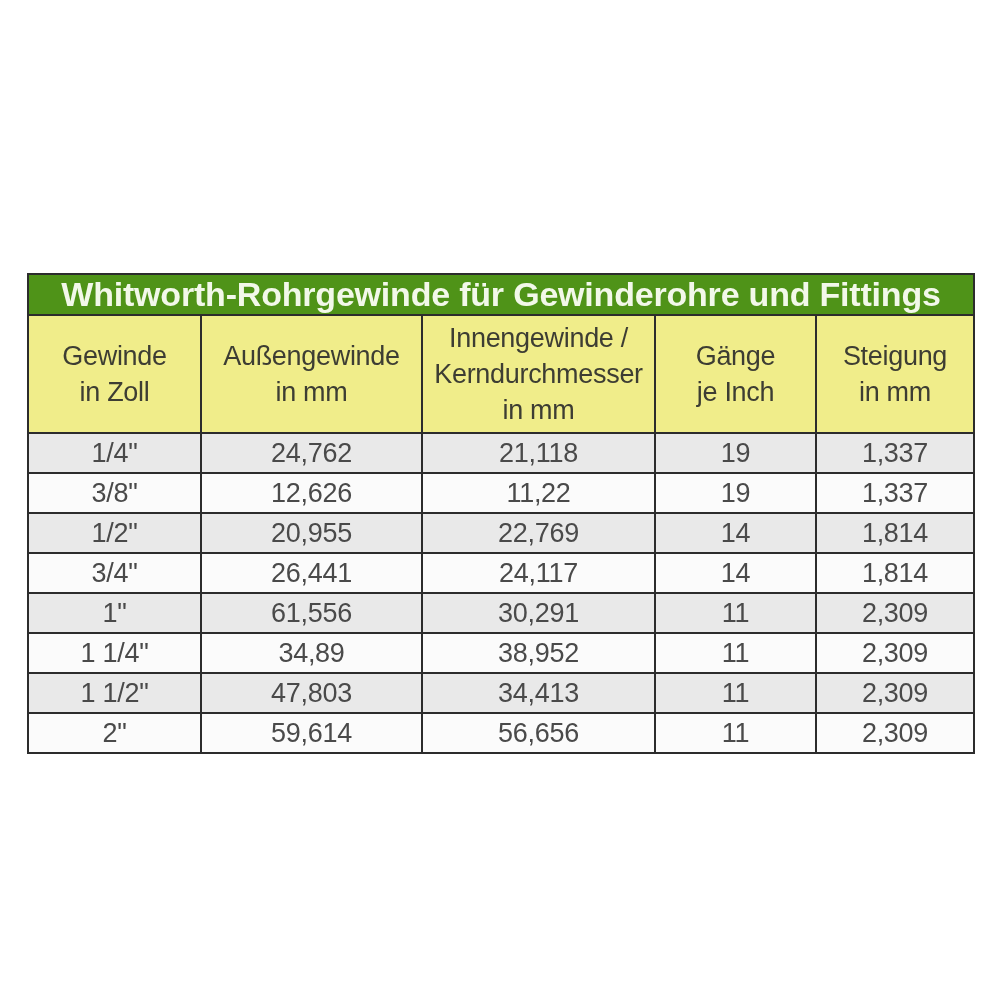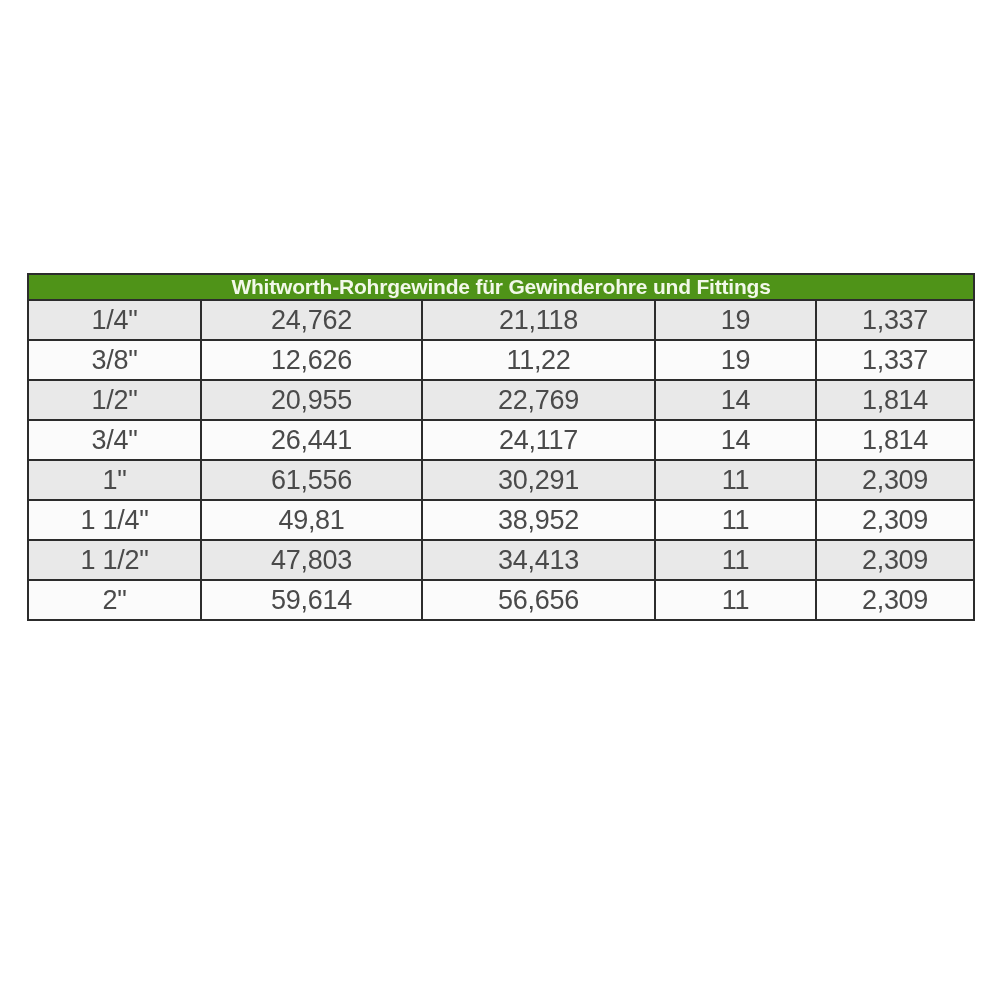--- a/index.html
+++ b/index.html
@@ -34,21 +34,21 @@
     letter-spacing: -0.3px;
   }
   .thread-table th, .thread-table td {
     border: 2px solid var(--border-color);
     text-align: center;
     vertical-align: middle;
   }
   .title-cell {
     background: var(--title-bg);
     color: var(--title-text);
-    font-size: 21px;
+    font-size: 34px;
     font-weight: bold;
     height: 23px;
     letter-spacing: -0.2px;
   }
   .head-cell {
     background: var(--header-bg);
     color: var(--header-text);
     font-size: 27px;
     font-weight: normal;
     height: 118px;
@@ -71,20 +71,33 @@
     <colgroup>
       <col style="width:173px">
       <col style="width:221px">
       <col style="width:233px">
       <col style="width:161px">
       <col style="width:158px">
     </colgroup>
     <thead>
       <tr>
         <th colspan="5" class="title-cell">Whitworth-Rohrgewinde für Gewinderohre und Fittings</th>
+      </tr>
+      <tr>
+        <th class="head-cell">Gewinde
+in Zoll</th>
+        <th class="head-cell">Außengewinde
+in mm</th>
+        <th class="head-cell">Innengewinde /
+Kerndurchmesser
+in mm</th>
+        <th class="head-cell">Gänge
+je Inch</th>
+        <th class="head-cell">Steigung
+in mm</th>
       </tr>
     </thead>
     <tbody>
       <tr class="data-row alt">
         <td>1/4"</td>
         <td>24,762</td>
         <td>21,118</td>
         <td>19</td>
         <td>1,337</td>
       </tr>
@@ -111,21 +124,21 @@
       </tr>
       <tr class="data-row alt">
         <td>1"</td>
         <td>61,556</td>
         <td>30,291</td>
         <td>11</td>
         <td>2,309</td>
       </tr>
       <tr class="data-row">
         <td>1 1/4"</td>
-        <td>49,81</td>
+        <td>34,89</td>
         <td>38,952</td>
         <td>11</td>
         <td>2,309</td>
       </tr>
       <tr class="data-row alt">
         <td>1 1/2"</td>
         <td>47,803</td>
         <td>34,413</td>
         <td>11</td>
         <td>2,309</td>

